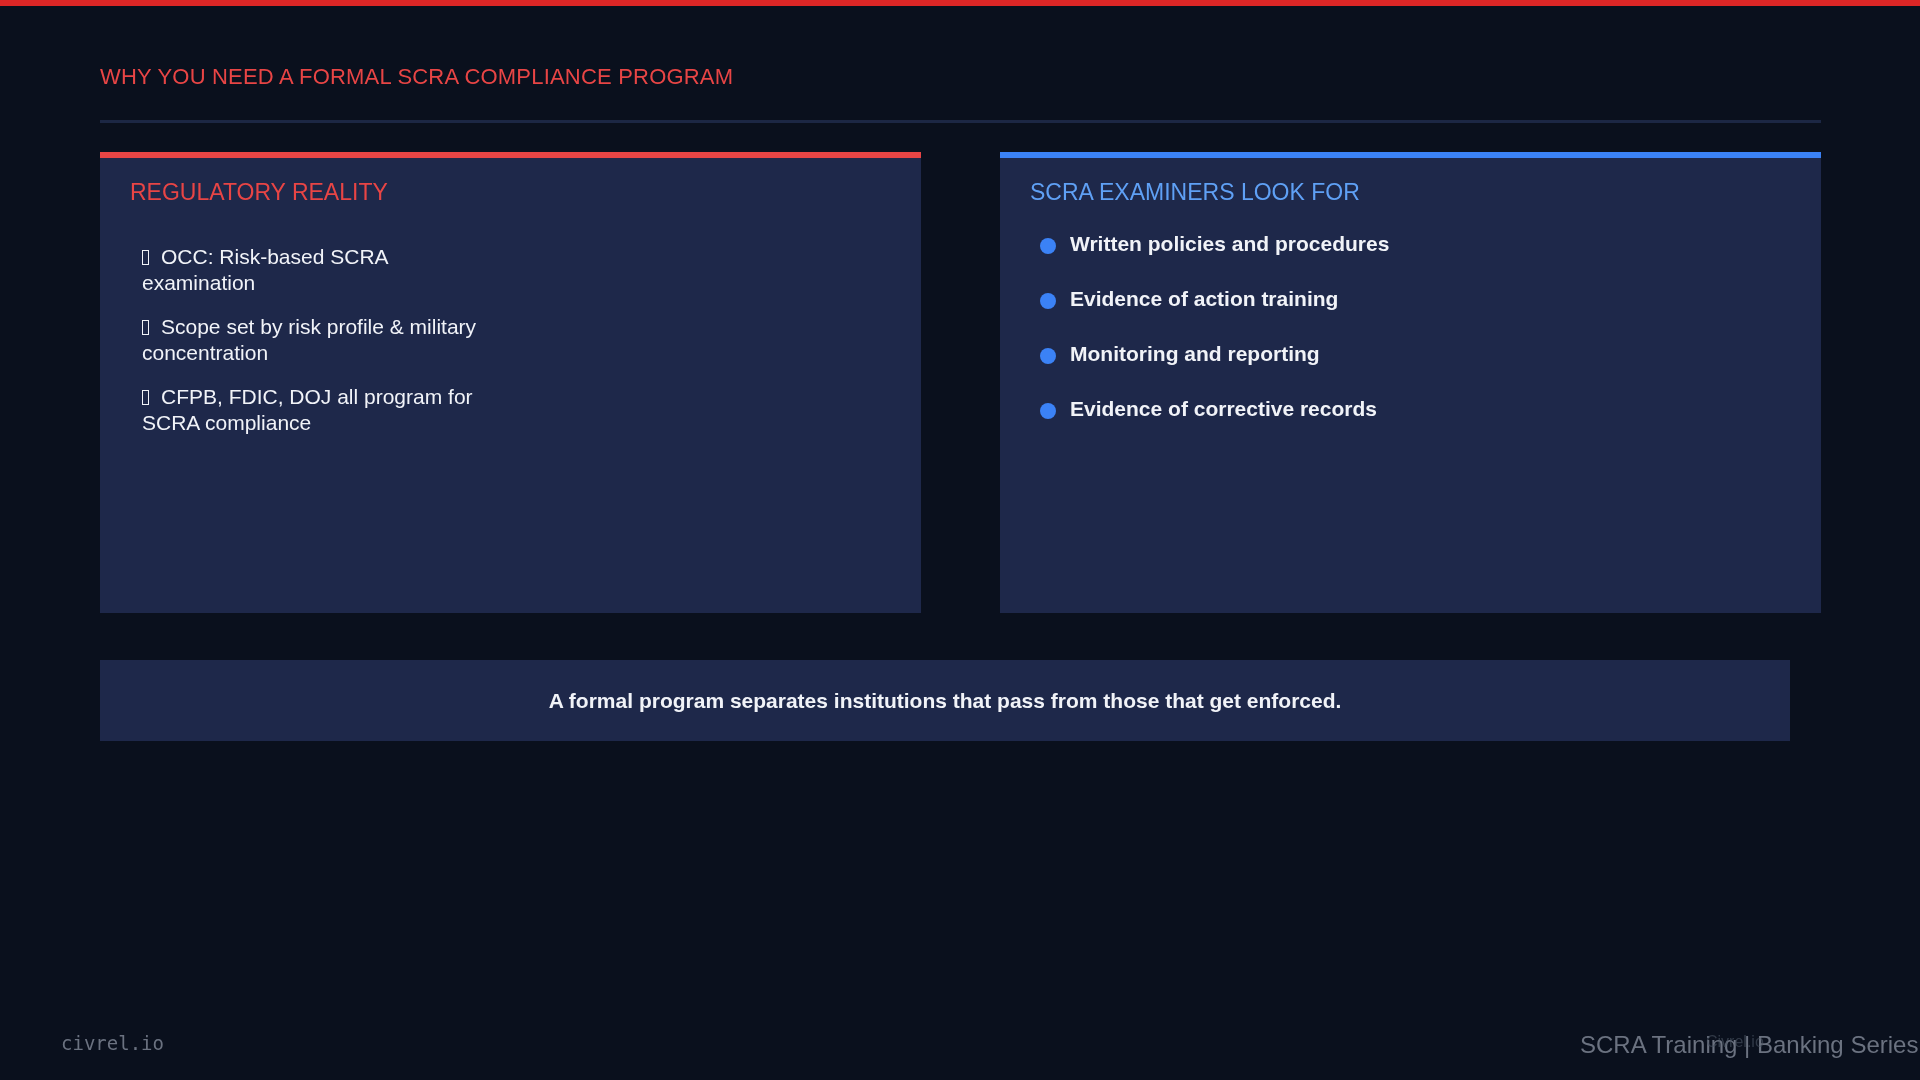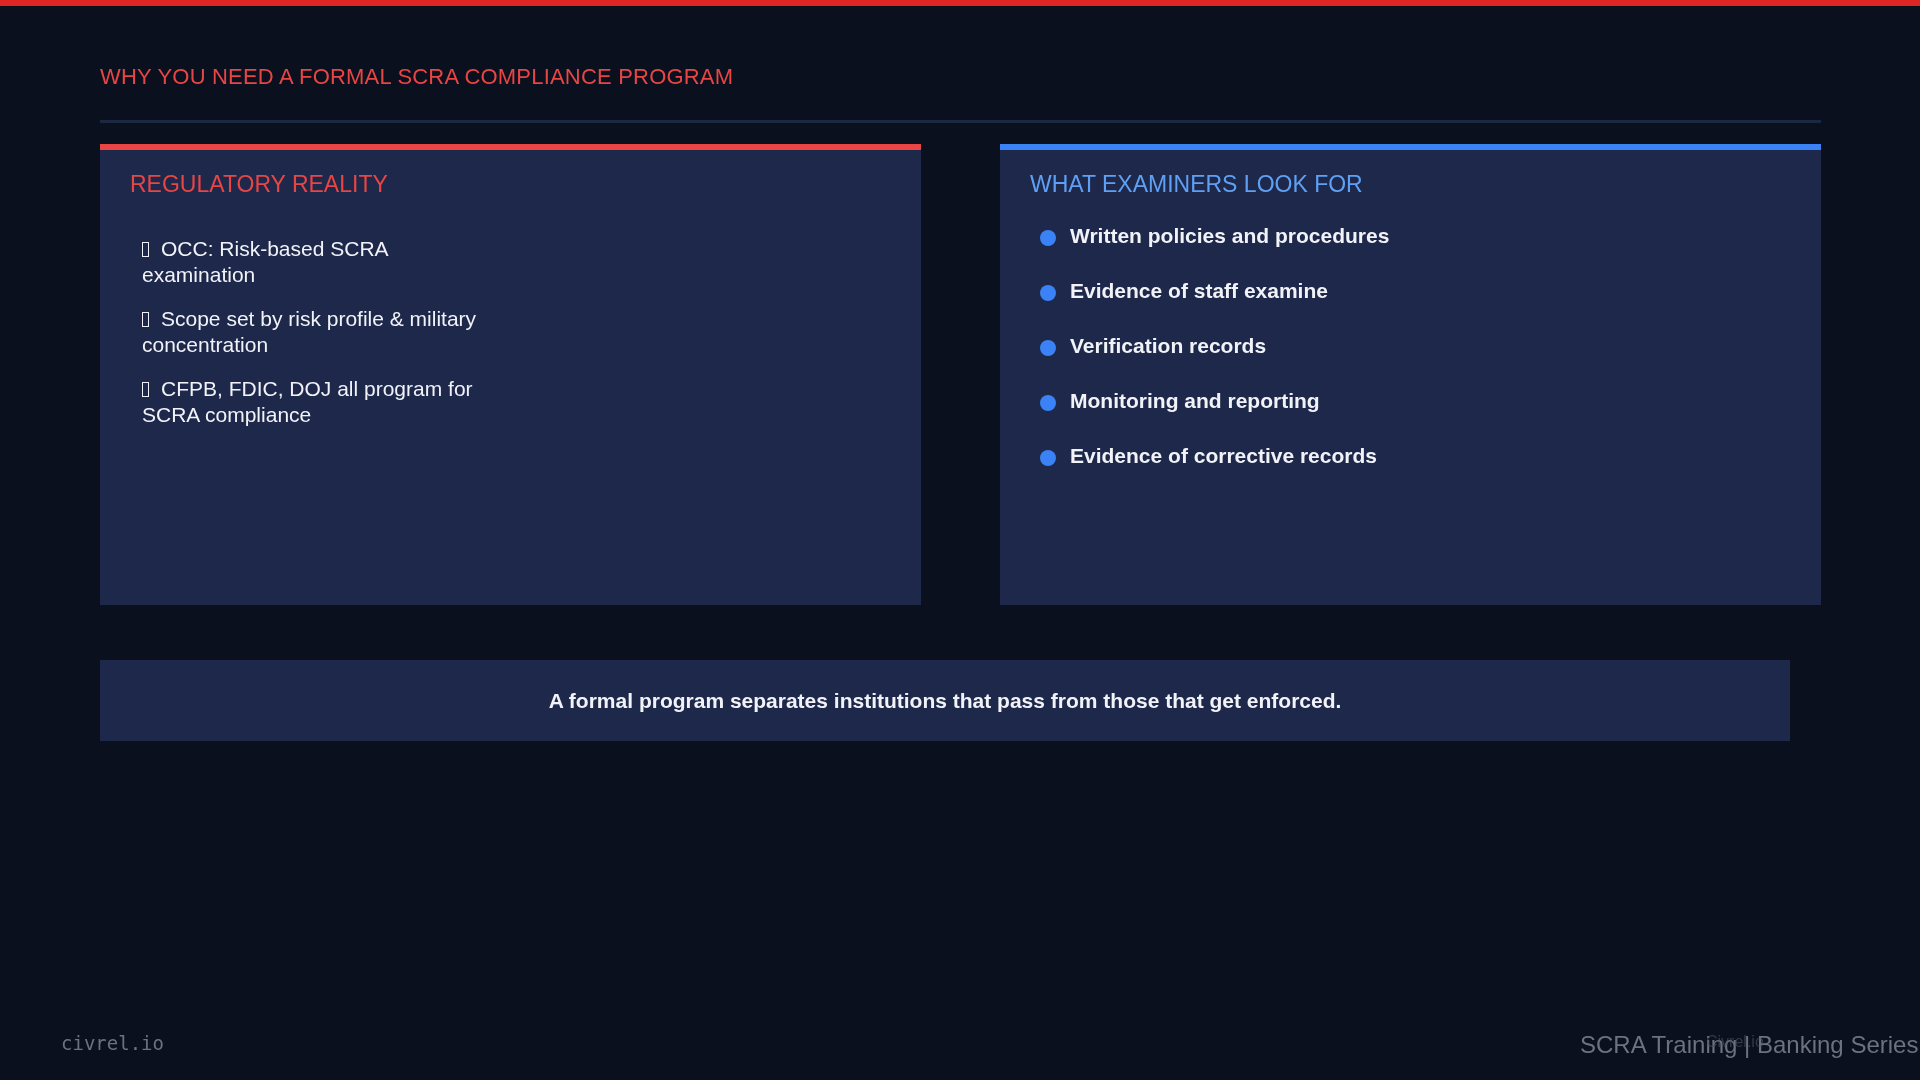--- a/index.html
+++ b/index.html
@@ -10,21 +10,21 @@
     color: #f1f3f8;
   }
   .top-bar { position: absolute; left: 0; top: 0; width: 1920px; height: 6px; background: #dc2626; }
   .title {
     position: absolute; left: 100px; top: 64px;
     font-size: 22px; font-weight: 500; color: #e84545; letter-spacing: 0.2px;
     margin: 0; white-space: nowrap;
   }
   .title-rule { position: absolute; left: 100px; top: 120px; width: 1721px; height: 3px; background: #1c2744; }
   .panel {
-    position: absolute; top: 144px; width: 821px; height: 461px;
+    position: absolute; top: 152px; width: 821px; height: 461px;
     background: #1e284a; box-sizing: border-box;
   }
   .panel .accent { position: absolute; left: 0; top: 0; width: 100%; height: 6px; }
   .panel-left { left: 100px; }
   .panel-left .accent { background: #e84545; }
   .panel-right { left: 1000px; }
   .panel-right .accent { background: #3b82f6; }
   .panel-heading {
     position: absolute; left: 30px; top: 27px; margin: 0;
     font-size: 23px; font-weight: 500; white-space: nowrap;
@@ -85,30 +85,27 @@
       <span class="tofu"></span><span>Scope set by risk profile &amp; military concentration</span>
     </li>
     <li class="reg-item">
       <span class="tofu"></span><span>CFPB, FDIC, DOJ all program for SCRA compliance</span>
     </li>
   </ul>
 </section>
 
 <section class="panel panel-right">
   <div class="accent"></div>
-  <h2 class="panel-heading">WHAT EXAMINERS LOOK FOR</h2>
+  <h2 class="panel-heading">SCRA EXAMINERS LOOK FOR</h2>
   <ul class="ex-list">
     <li class="ex-item">
       <span class="dot"></span><span>Written policies and procedures</span>
     </li>
     <li class="ex-item">
-      <span class="dot"></span><span>Evidence of staff examine</span>
-    </li>
-    <li class="ex-item">
-      <span class="dot"></span><span>Verification records</span>
+      <span class="dot"></span><span>Evidence of action training</span>
     </li>
     <li class="ex-item">
       <span class="dot"></span><span>Monitoring and reporting</span>
     </li>
     <li class="ex-item">
       <span class="dot"></span><span>Evidence of corrective records</span>
     </li>
   </ul>
 </section>
 

